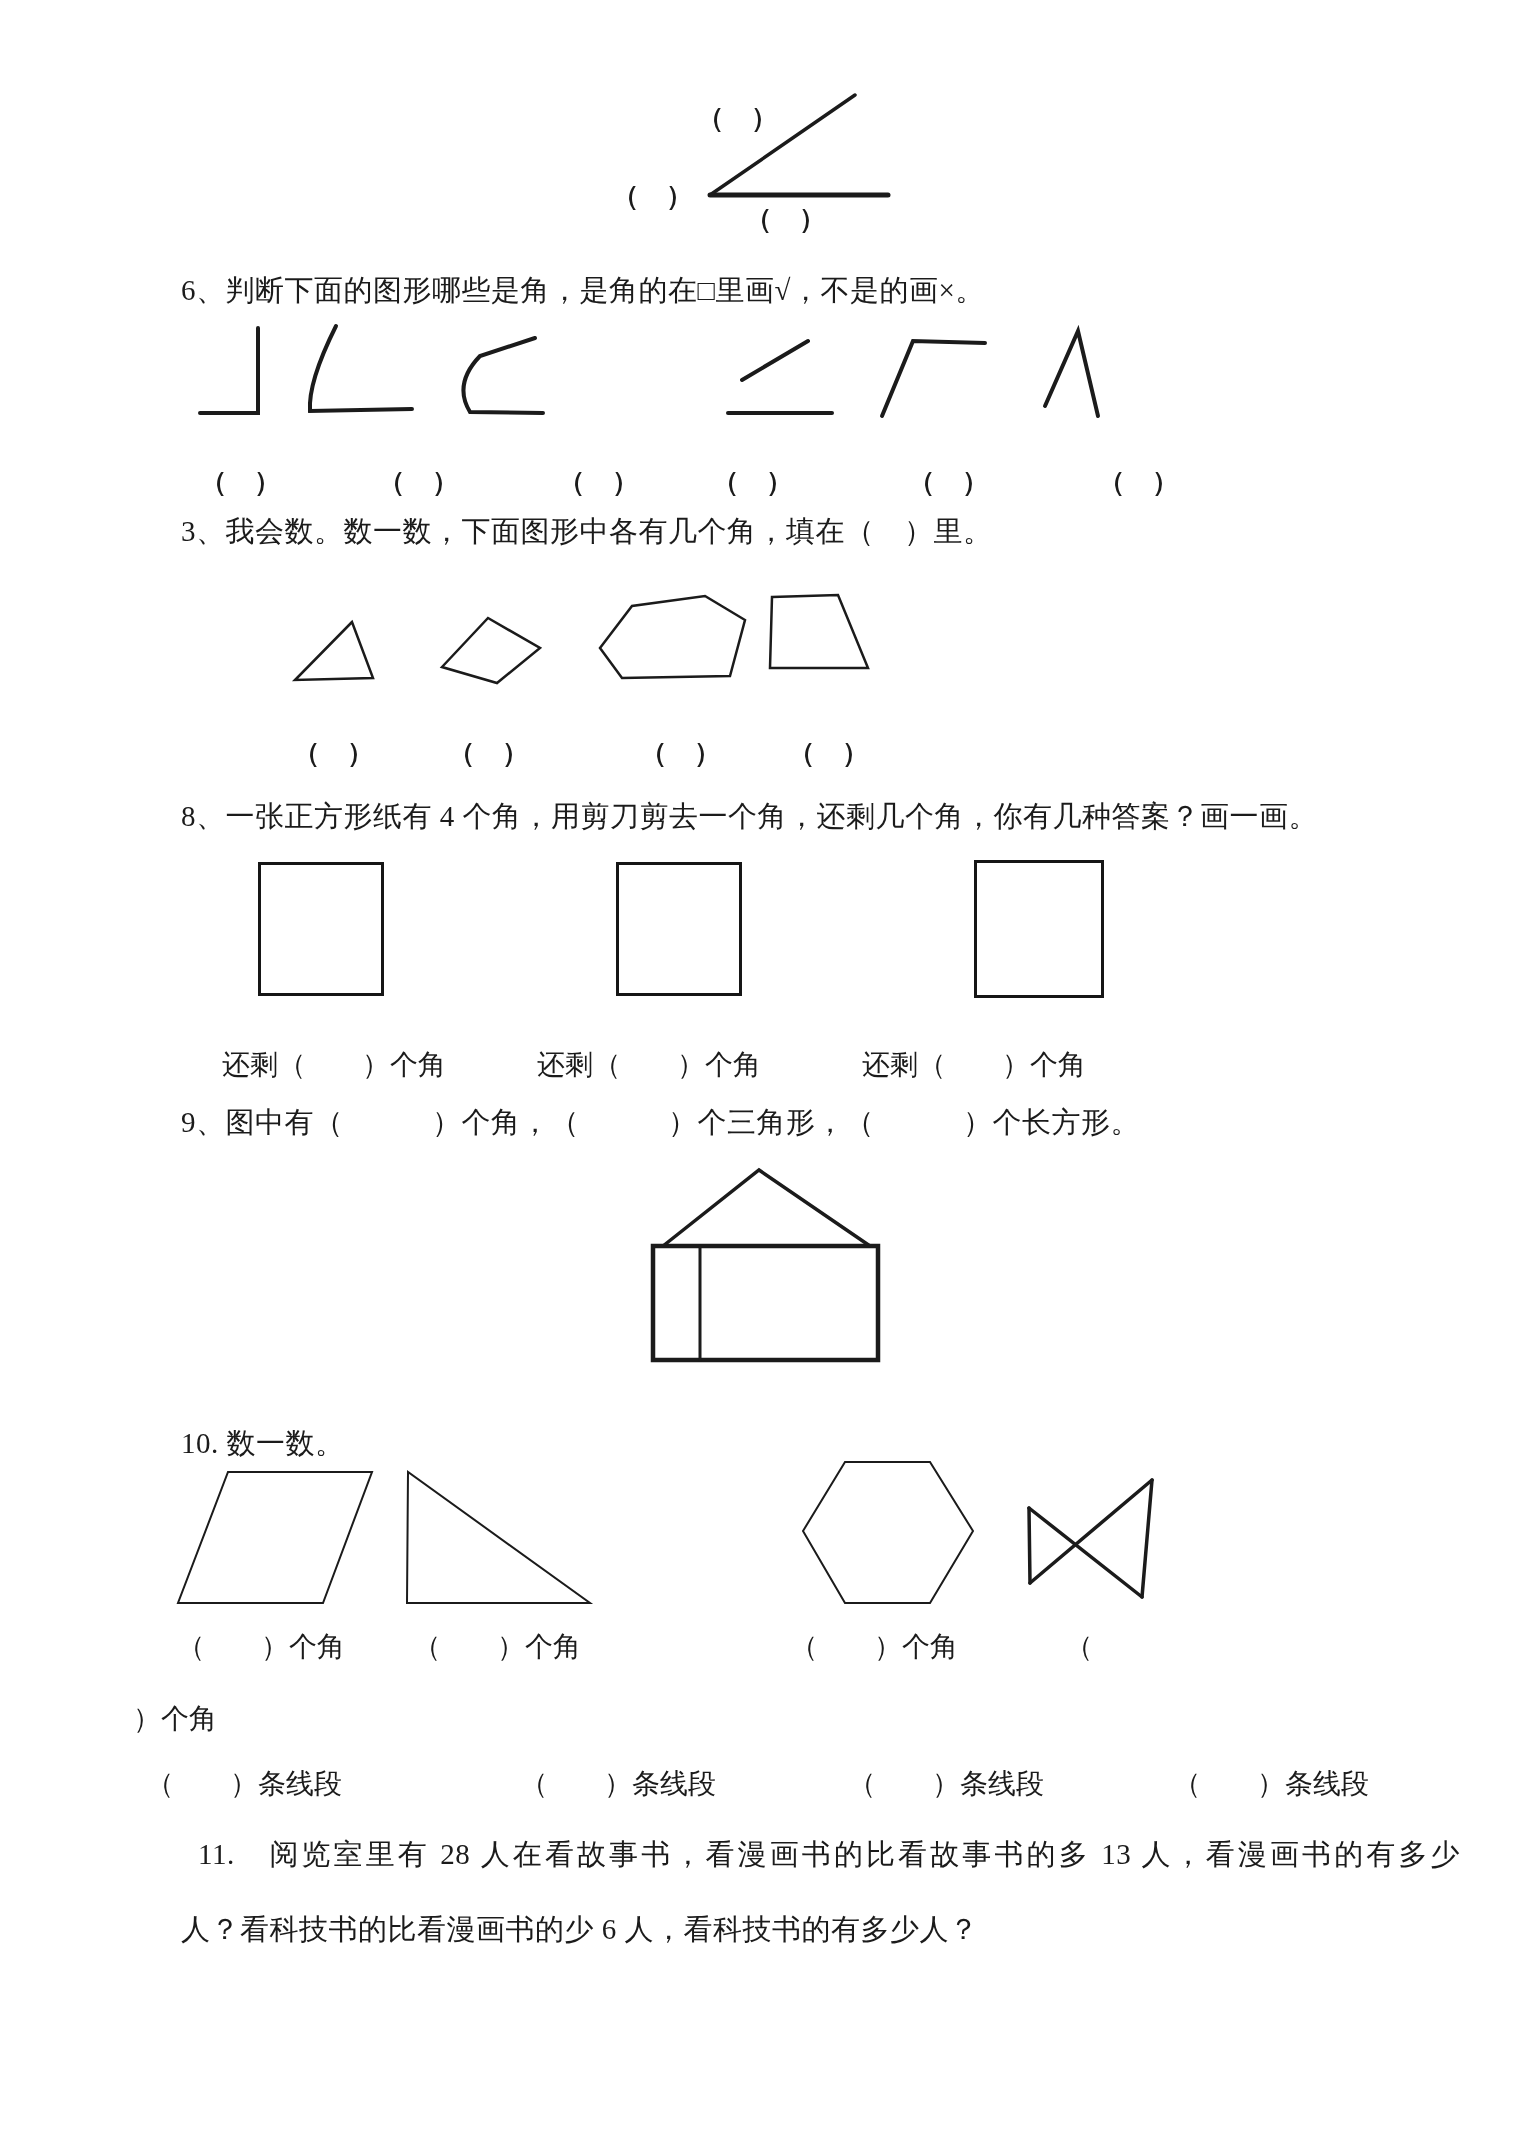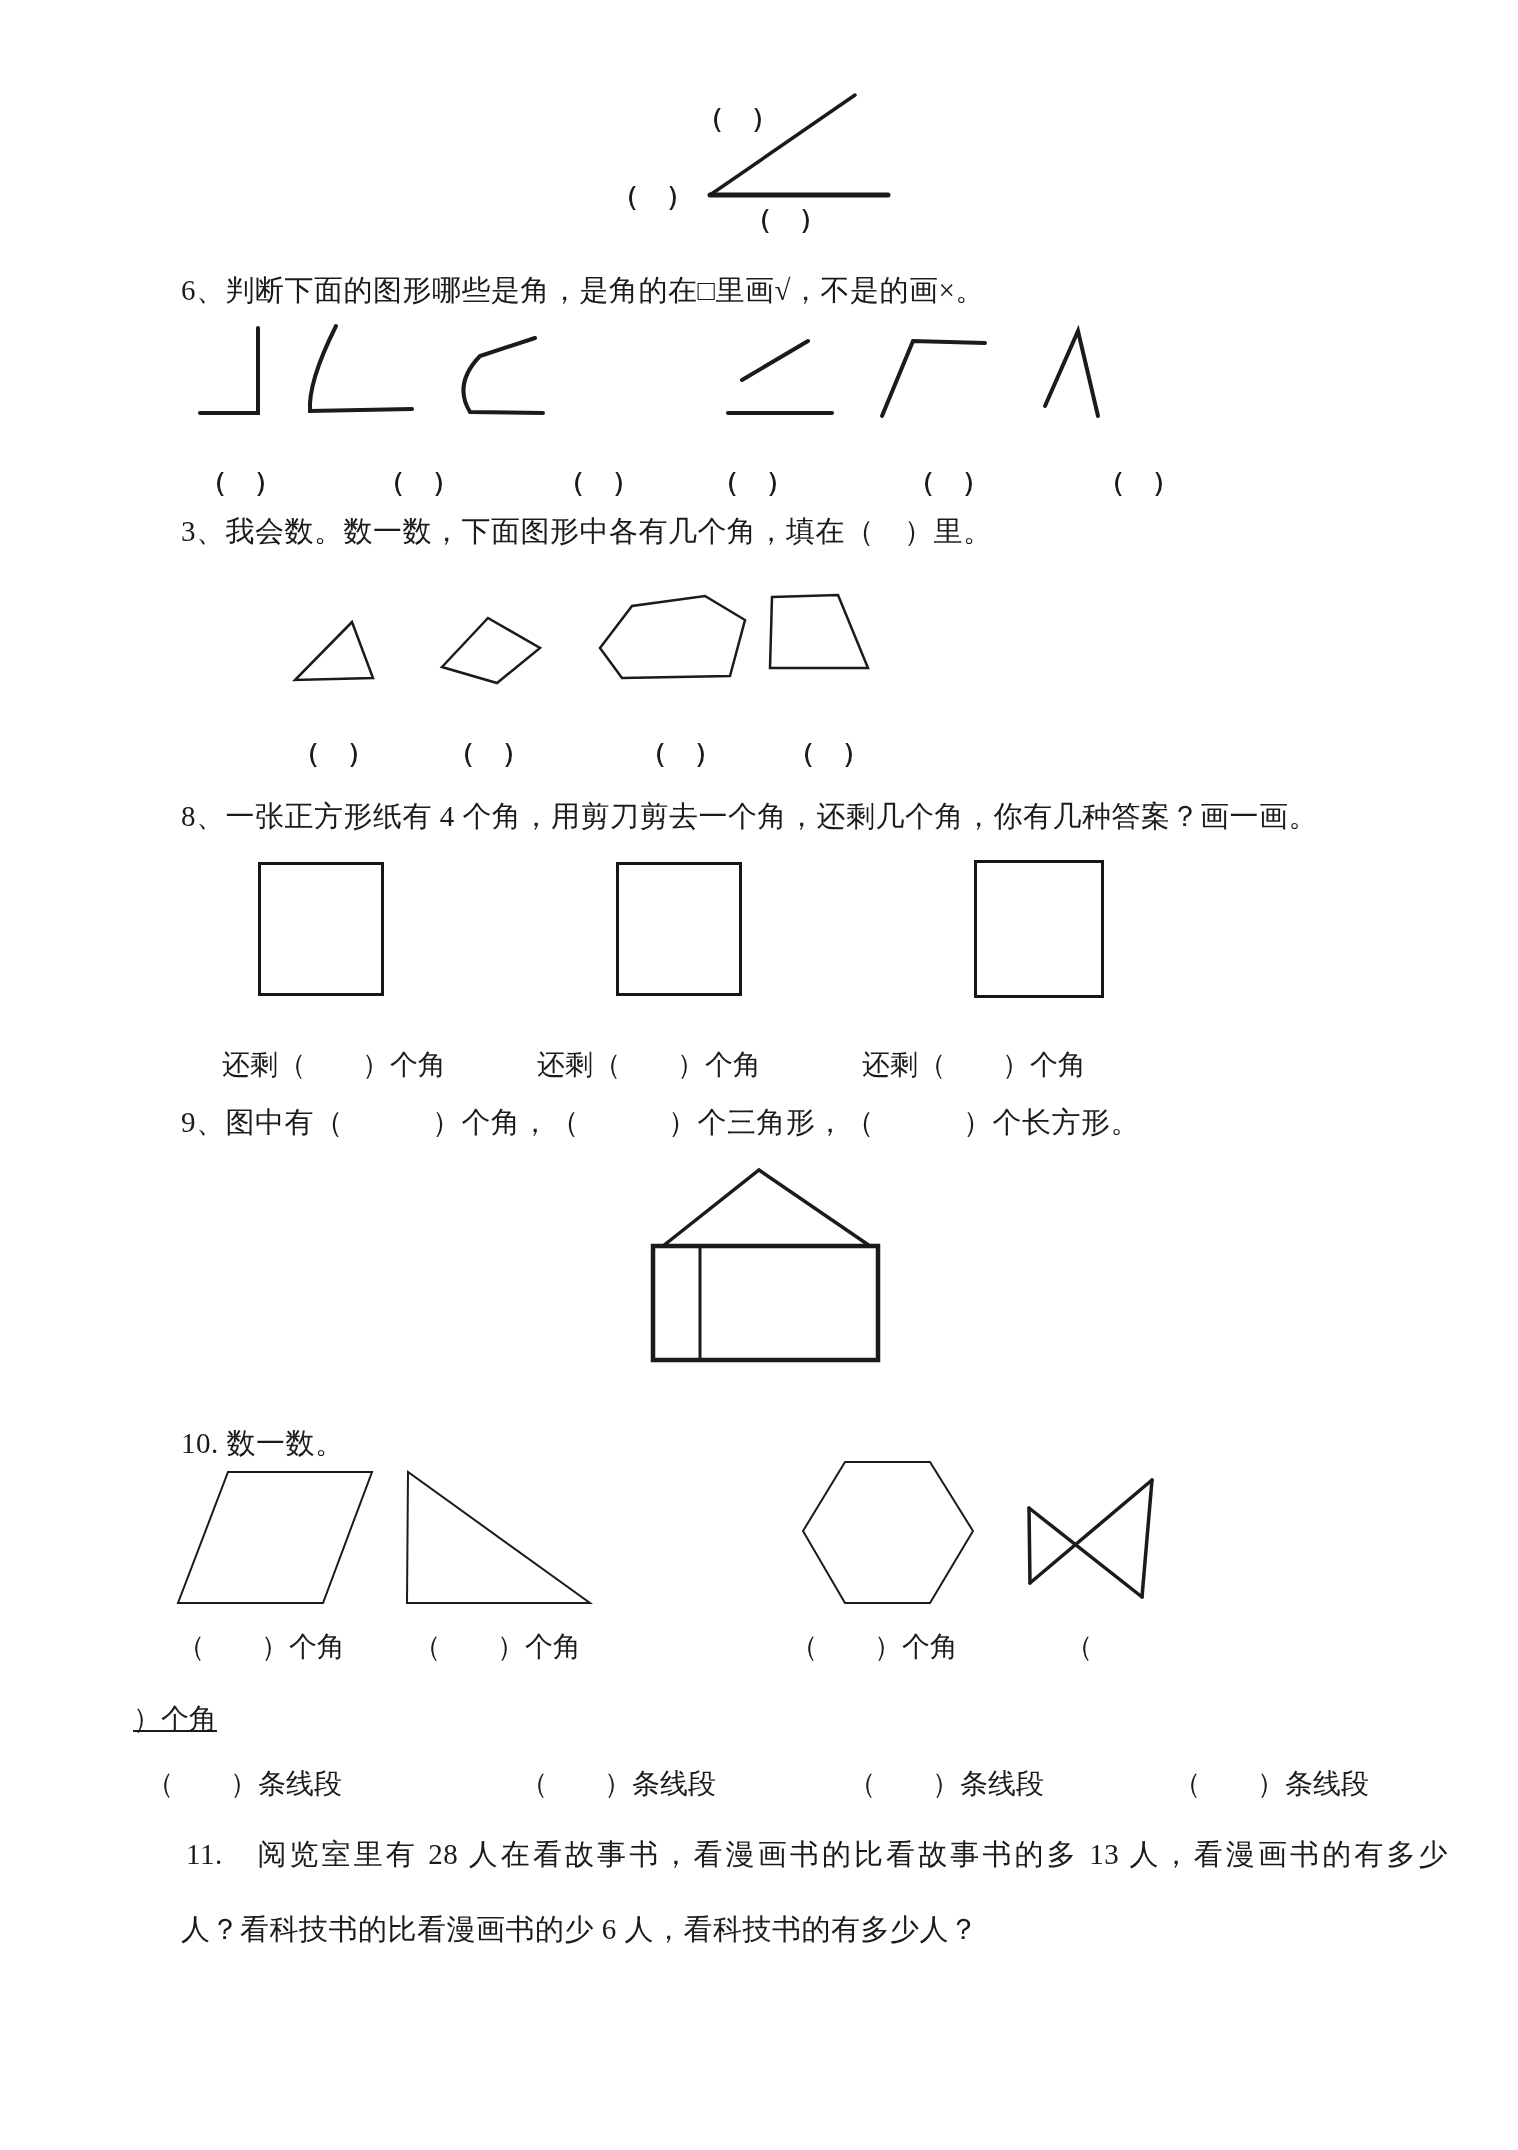--- a/index.html
+++ b/index.html
@@ -121,23 +121,23 @@
       <line class="stroke" stroke-width="3.5" x1="992" y1="22" x2="982" y2="139"></line>
       <line class="stroke" stroke-width="3.5" x1="869" y1="50" x2="982" y2="139"></line>
       <line class="stroke" stroke-width="3.5" x1="870" y1="125" x2="992" y2="22"></line>
     </g>
   </svg>
 
   <span class="abs lbl" style="left:177px; top:1628px;">（　　）个角</span>
   <span class="abs lbl" style="left:413px; top:1628px;">（　　）个角</span>
   <span class="abs lbl" style="left:790px; top:1628px;">（　　）个角</span>
   <span class="abs lbl" style="left:1065px; top:1628px;">（</span>
-  <span class="abs lbl" style="left:133px; top:1700px;text-decoration:underline;">）个角</span>
+  <span class="abs lbl" style="left:133px; top:1700px;">）个角</span>
 
   <span class="abs lbl" style="left:146px; top:1765px;">（　　）条线段</span>
   <span class="abs lbl" style="left:520px; top:1765px;">（　　）条线段</span>
   <span class="abs lbl" style="left:848px; top:1765px;">（　　）条线段</span>
   <span class="abs lbl" style="left:1173px; top:1765px;">（　　）条线段</span>
 
-  <div class="abs qtext justline" style="left:138px; top:1835px; width:1262px;">11.　阅览室里有 28 人在看故事书，看漫画书的比看故事书的多 13 人，看漫画书的有多少</div>
+  <div class="abs qtext justline" style="left:150px; top:1835px; width:1262px;">11.　阅览室里有 28 人在看故事书，看漫画书的比看故事书的多 13 人，看漫画书的有多少</div>
   <div class="abs qtext" style="left:133px; top:1910px;text-align:center;">人？看科技书的比看漫画书的少 6 人，看科技书的有多少人？</div>
 
 </div>
 
 </body></html>

